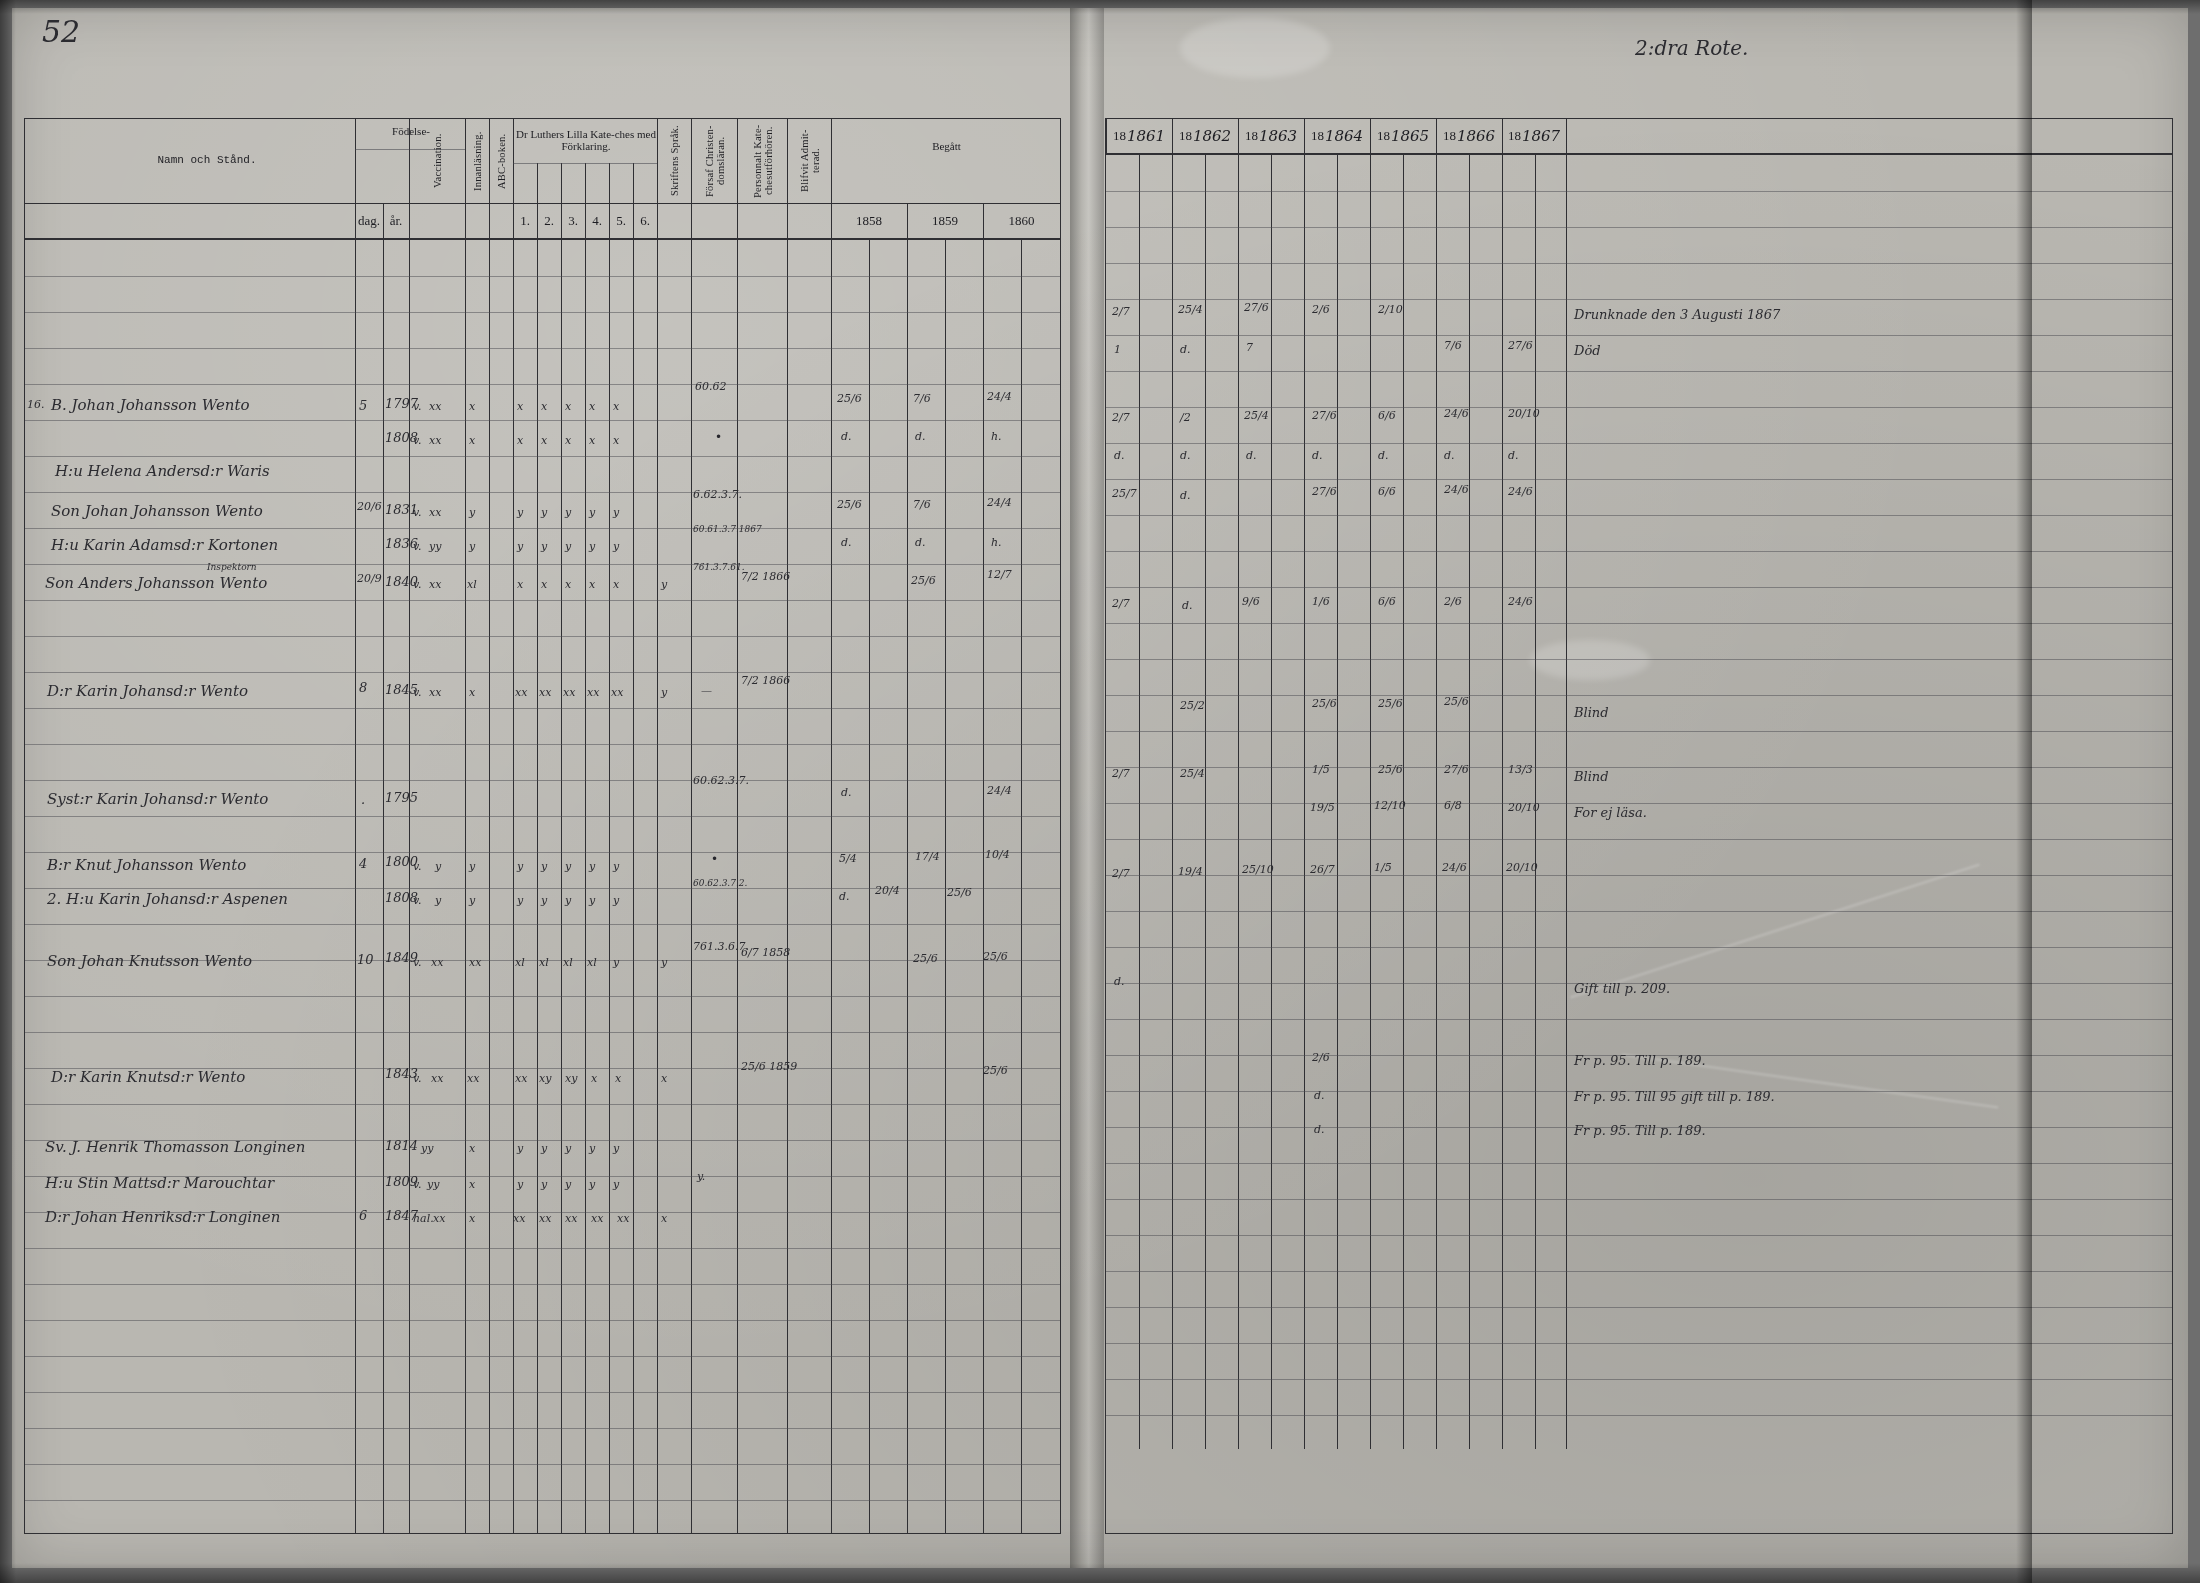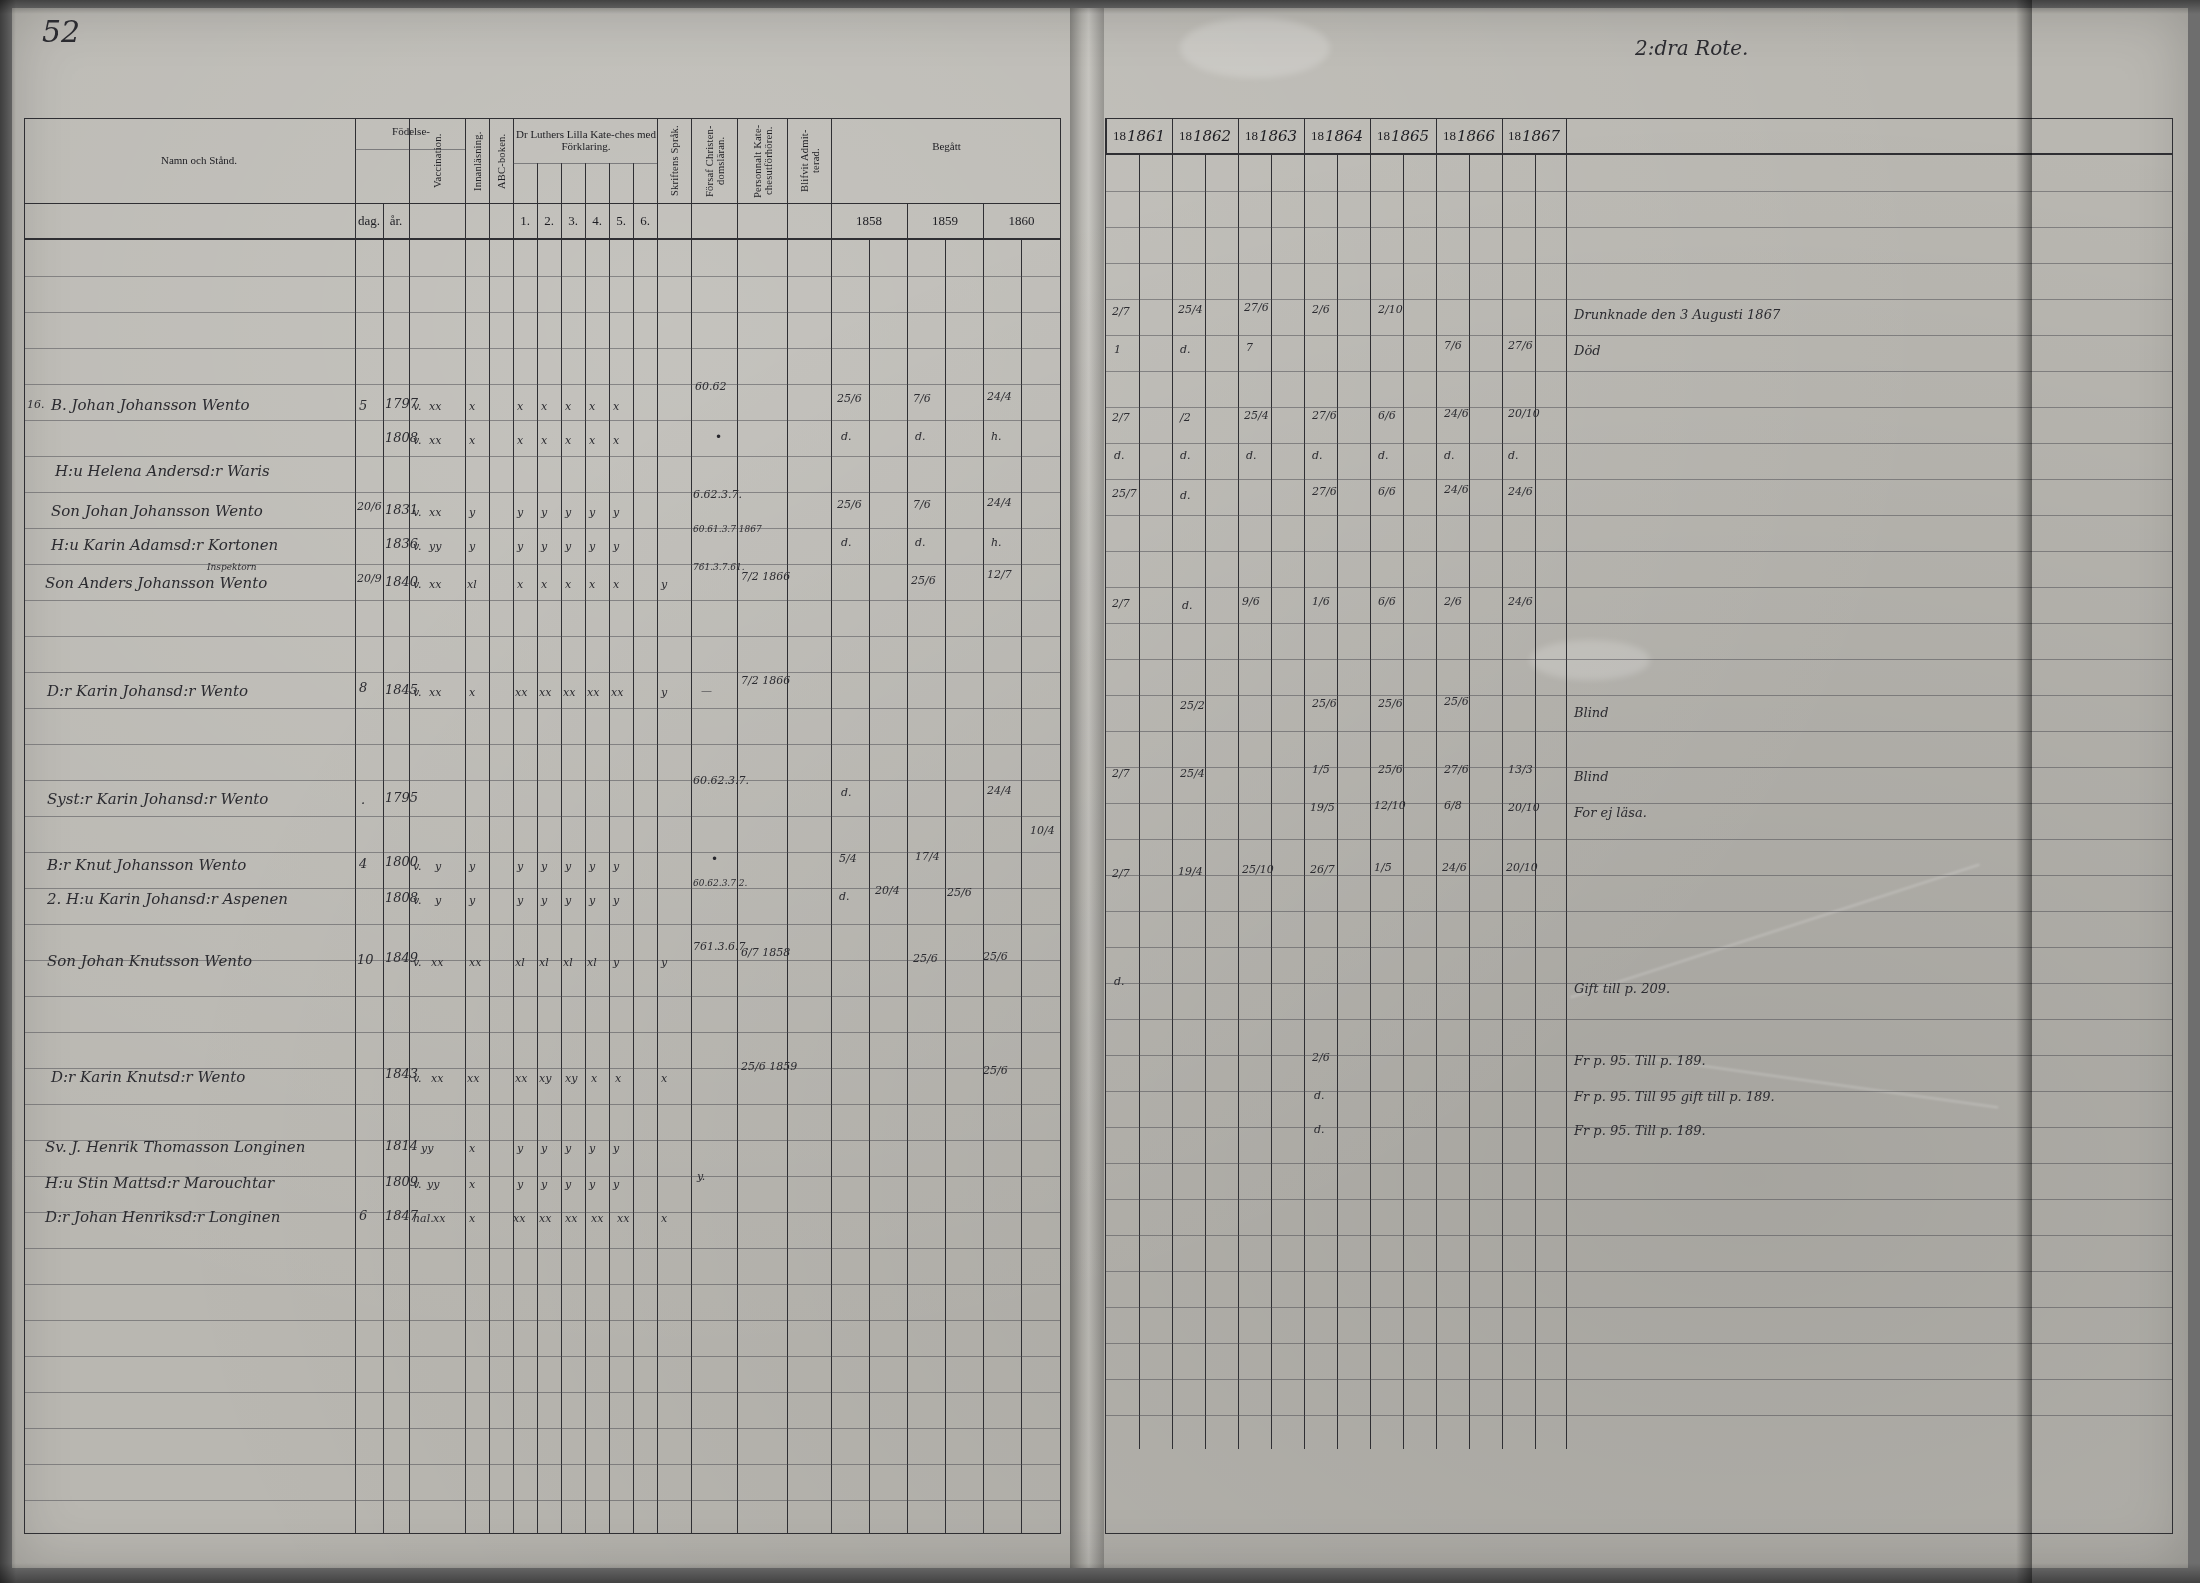--- a/index.html
+++ b/index.html
@@ -90,21 +90,21 @@
       <div class="vline" style="left:608px;top:44px"></div>
       <div class="vline" style="left:632px"></div>
       <div class="vline" style="left:666px"></div>
       <div class="vline" style="left:712px"></div>
       <div class="vline" style="left:762px"></div>
       <div class="vline" style="left:806px"></div>
 
       <div class="hline" style="top:44px;left:488px;width:144px;"></div>
       <div class="hline" style="top:30px;left:330px;width:110px;"></div>
 
-      <div class="hcell" style="left:8px;width:330px;">Namn och Stånd.</div>
+      <div class="hcell" style="left:16px;width:330px;font-family:Liberation Mono, monospace;">Namn och Stånd.</div>
       <div class="hcell top" style="left:330px;width:110px;height:30px;bottom:auto;top:4px;">Födelse-</div>
       <div class="hcell v" style="left:384px;width:56px;">Vaccination.</div>
       <div class="hcell v" style="left:440px;width:24px;">Innanläsning.</div>
       <div class="hcell v" style="left:464px;width:24px;">ABC-boken.</div>
       <div class="hcell" style="left:488px;width:144px;height:44px;bottom:auto;top:0;">Dr Luthers Lilla Kate-ches med Förklaring.</div>
       <div class="hcell v" style="left:632px;width:34px;">Skriftens Språk.</div>
       <div class="hcell v" style="left:666px;width:46px;">Försaf Christen-domsläran.</div>
       <div class="hcell v" style="left:712px;width:50px;">Personnalt Kate-chesutförhören.</div>
       <div class="hcell v" style="left:762px;width:44px;">Blifvit Admit-terad.</div>
       <div class="hcell" style="left:806px;width:229px;height:44px;bottom:auto;top:6px;">Begått</div>
@@ -314,21 +314,21 @@
       <div class="entry hw e-xs" style="left:410px;top:620px;">y</div>
       <div class="entry hw e-xs" style="left:444px;top:620px;">y</div>
       <div class="entry hw e-xs" style="left:492px;top:620px;">y</div>
       <div class="entry hw e-xs" style="left:516px;top:620px;">y</div>
       <div class="entry hw e-xs" style="left:540px;top:620px;">y</div>
       <div class="entry hw e-xs" style="left:564px;top:620px;">y</div>
       <div class="entry hw e-xs" style="left:588px;top:620px;">y</div>
       <div class="mark" style="left:686px;top:612px;">•</div>
       <div class="entry hw e-xs" style="left:814px;top:612px;">5/4</div>
       <div class="entry hw e-xs" style="left:890px;top:610px;">17/4</div>
-      <div class="entry hw e-xs" style="left:960px;top:584px;margin-left:45px;">10/4</div>
+      <div class="entry hw e-xs" style="left:960px;top:608px;">10/4</div>
 
       <div class="entry hw e-name" style="left:22px;top:650px;">2. H:u Karin Johansd:r Aspenen</div>
       <div class="entry hw e-sm" style="left:360px;top:650px;">1808</div>
       <div class="entry hw e-xs" style="left:388px;top:654px;">v.</div>
       <div class="entry hw e-xs" style="left:410px;top:654px;">y</div>
       <div class="entry hw e-xs" style="left:444px;top:654px;">y</div>
       <div class="entry hw e-xs" style="left:492px;top:654px;">y</div>
       <div class="entry hw e-xs" style="left:516px;top:654px;">y</div>
       <div class="entry hw e-xs" style="left:540px;top:654px;">y</div>
       <div class="entry hw e-xs" style="left:564px;top:654px;">y</div>

